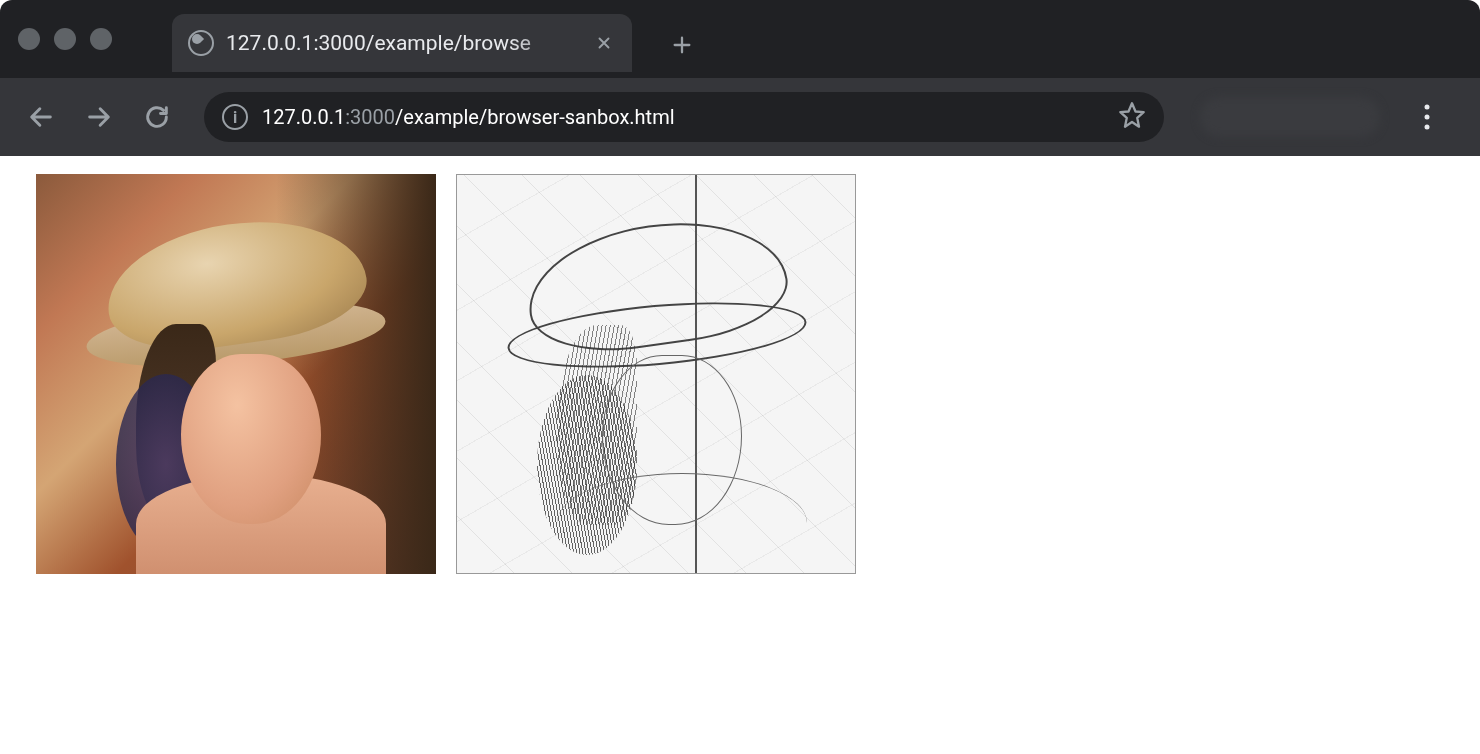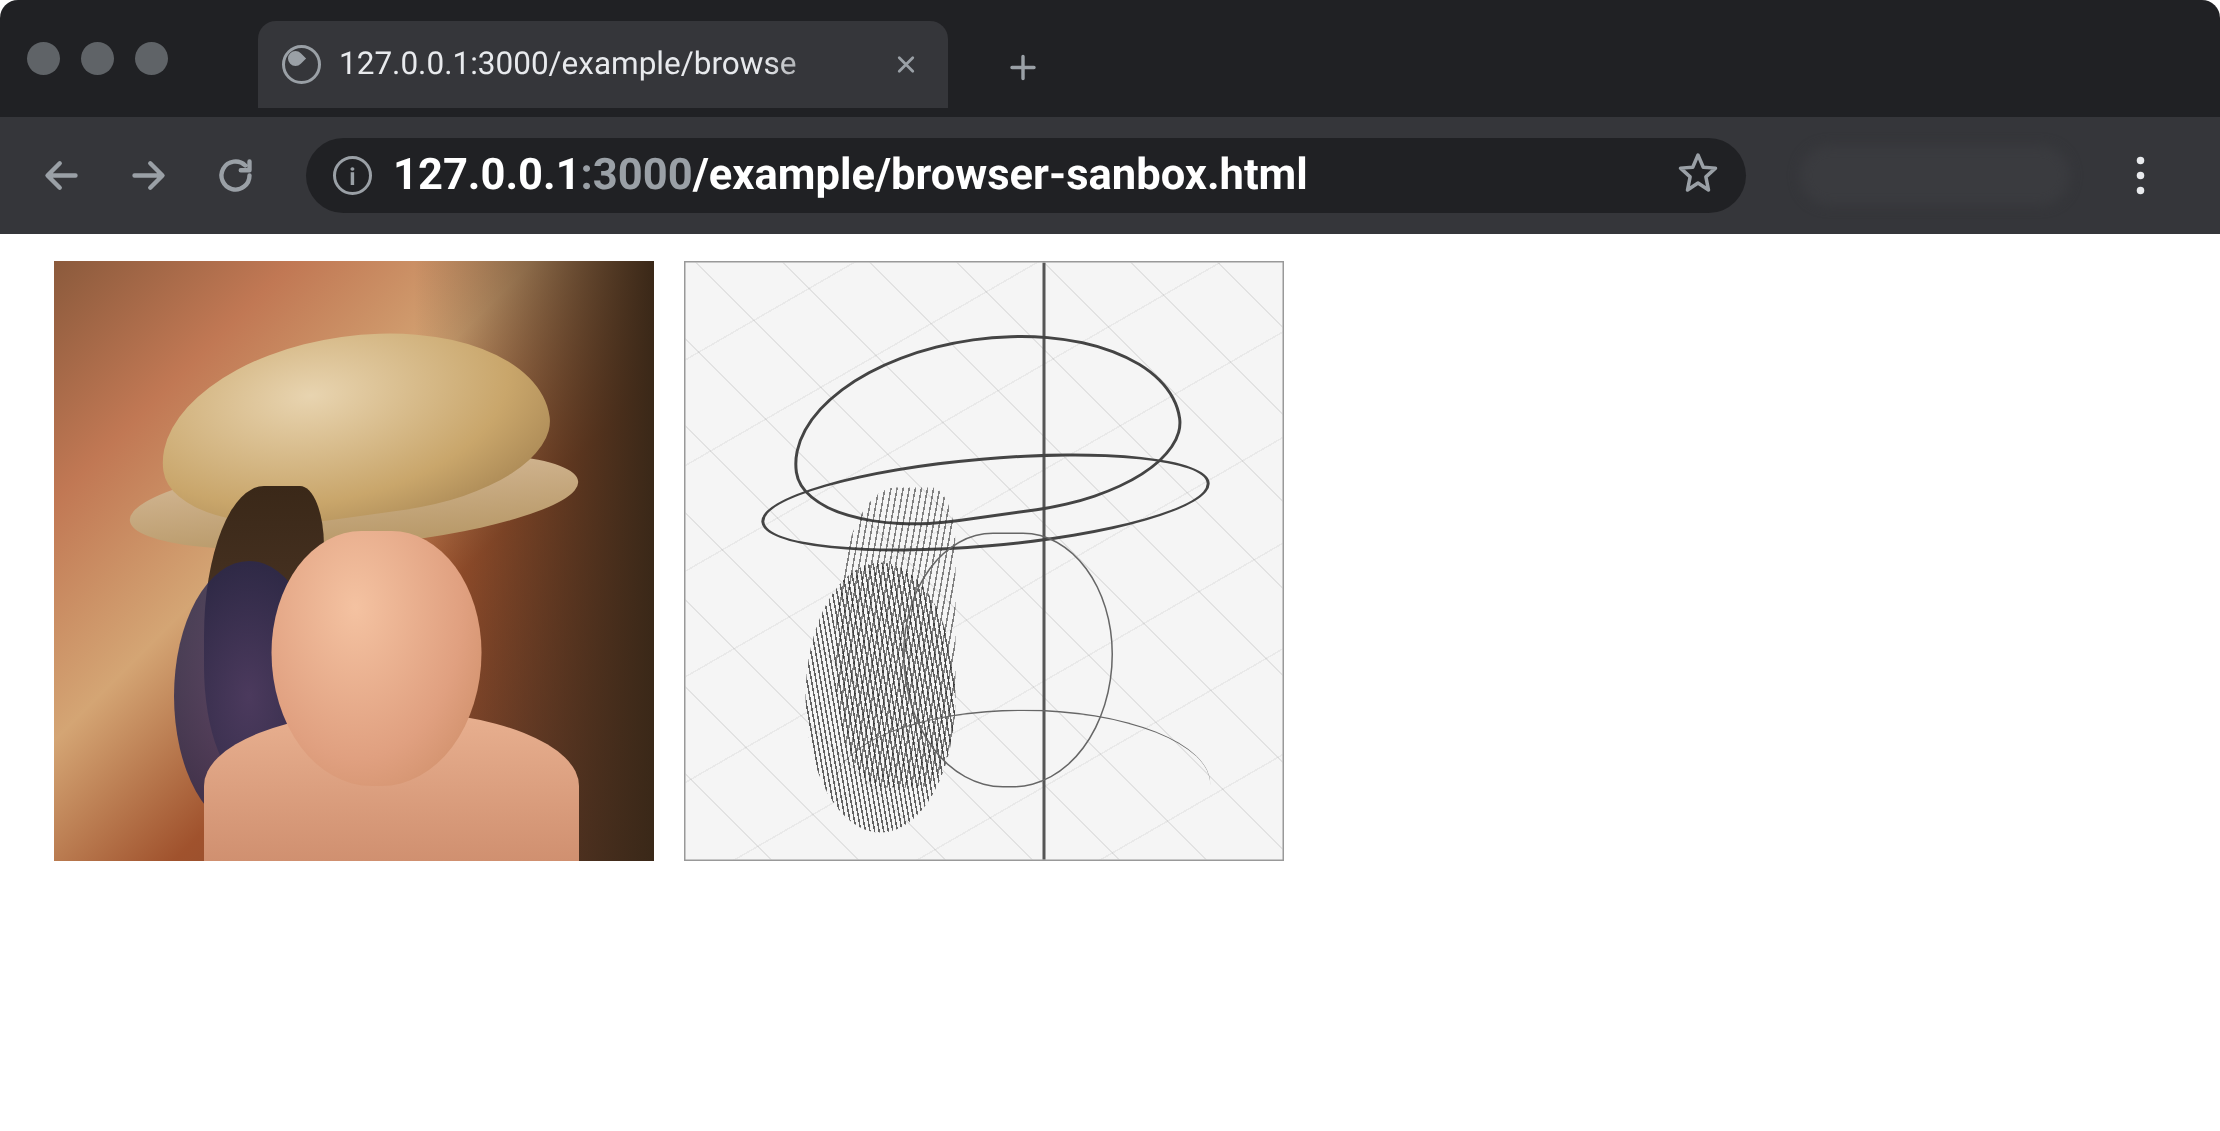--- a/index.html
+++ b/index.html
@@ -142,25 +142,24 @@
       display: flex;
       align-items: center;
       justify-content: center;
       color: #9aa0a6;
       font-size: 16px;
       font-weight: bold;
       flex-shrink: 0;
     }
     .url-text {
       color: #e8eaed;
-      font-size: 29px;
+      font-size: 20px;
       flex: 1;
       white-space: nowrap;
       overflow: hidden;
-      font-weight: bold;
     }
     .url-host {
       color: #ffffff;
     }
     .url-port {
       color: #9aa0a6;
     }
     .url-path {
       color: #ffffff;
     }

